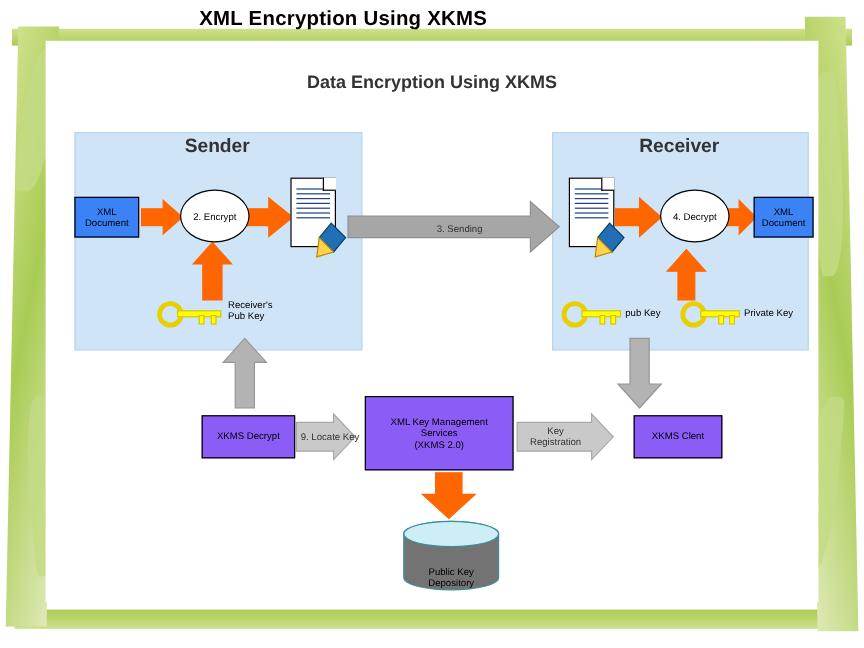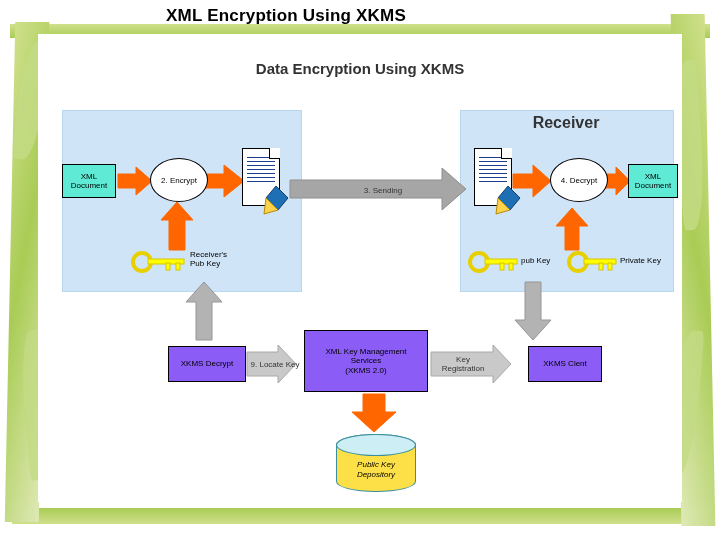--- a/index.html
+++ b/index.html
@@ -78,21 +78,21 @@
     position:absolute;
     border:1px solid #000;
     font-size:8px;
     color:#000;
     display:flex; align-items:center; justify-content:center;
     text-align:center;
     line-height:1.15;
     box-sizing:border-box;
   }
   .box-yellow{ background:#8b5cf6; }
-  .box-white{ background:#5eead4;text-align:center; }
+  .box-white{ background:#3b82f6;text-align:center; }
   
   .doc{
     position:absolute;
     width:34px; height:42px;
     background:#ffffff;
     border:1px solid #000;
   }
   .doc::after{
     content:""; position:absolute; right:-1px; top:-1px;
     width:10px; height:10px; background:#ffffff;
@@ -115,25 +115,25 @@
     position:absolute;
     border:1px solid #000;
     background:#ffffff;
     border-radius:50%;
     display:flex; align-items:center; justify-content:center;
     font-size:8px; color:#000; text-align:center;
   }
   
   .cylinder{
     position:absolute;
-    background:#fde047;
+    background:#737373;
     border:1px solid #3a8f9e;
     border-radius:50% / 18%;
-    display:flex; align-items:center; justify-content:center;
-    font-size:8px; color:#000; text-align:center; line-height:1.2;font-style:italic;
+    display:flex; align-items:flex-end; justify-content:center;
+    font-size:8px; color:#000; text-align:center; line-height:1.2;
   }
   .cyl-top{
     position:absolute; left:-1px; top:-1px; width:100%; height:20px;
     background:#cdeef4; border:1px solid #3a8f9e; border-radius:50%;
     box-sizing:content-box;
   }
   .cyl-label{ position:relative; z-index:2; padding-top:14px; }
   .key-label{
     position:absolute; font-size:8px; color:#000;
   }
@@ -153,20 +153,21 @@
   <div class="leaf leaf4"></div>
 </div>
 
 <div class="slide-title">XML Encryption Using XKMS</div>
 
 <div class="canvas">
 
   <div class="diagram-title">Data Encryption Using XKMS</div>
 
   <div class="panel" style="left:24px; top:76px; width:238px; height:180px;"></div>
+  <div class="panel-label" style="left:24px; top:80px; width:238px;">Sender</div>
 
   <div class="panel" style="left:422px; top:76px; width:212px; height:180px;"></div>
   <div class="panel-label" style="left:422px; top:80px; width:212px;">Receiver</div>
 
   <div class="box box-white" style="left:24px; top:130px; width:54px; height:34px;">
     <span style="white-space:pre-line;">XML
 Document</span>
   </div>
 
   <svg width="644" height="468">

